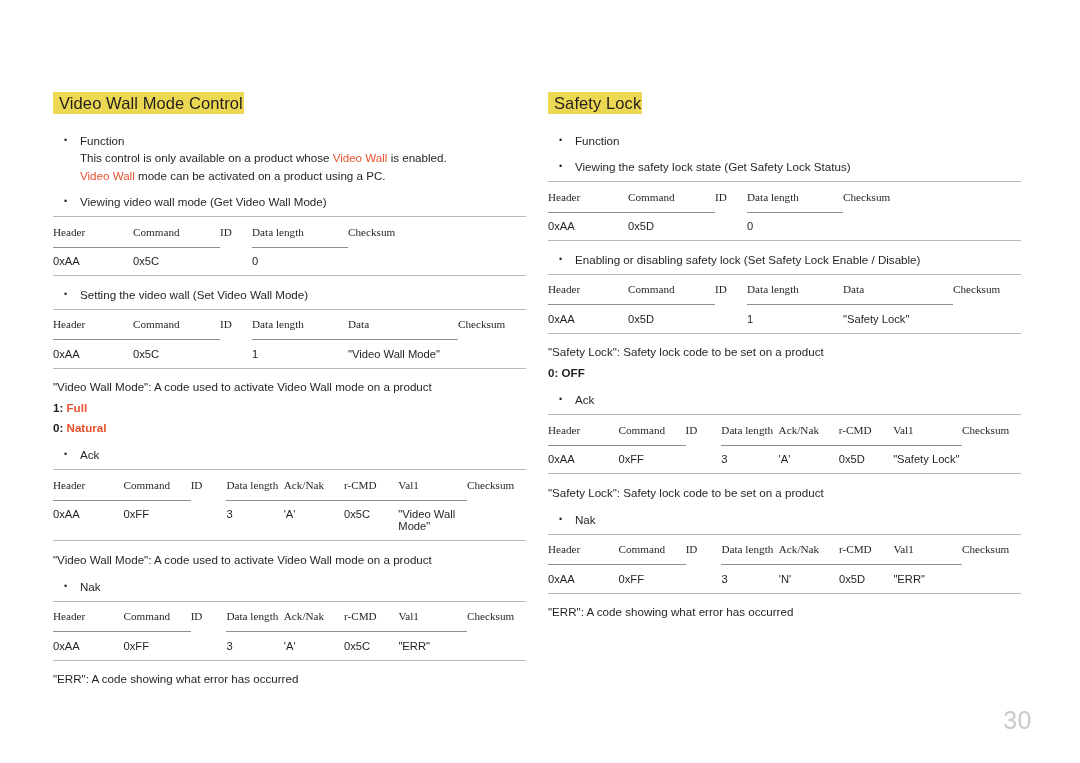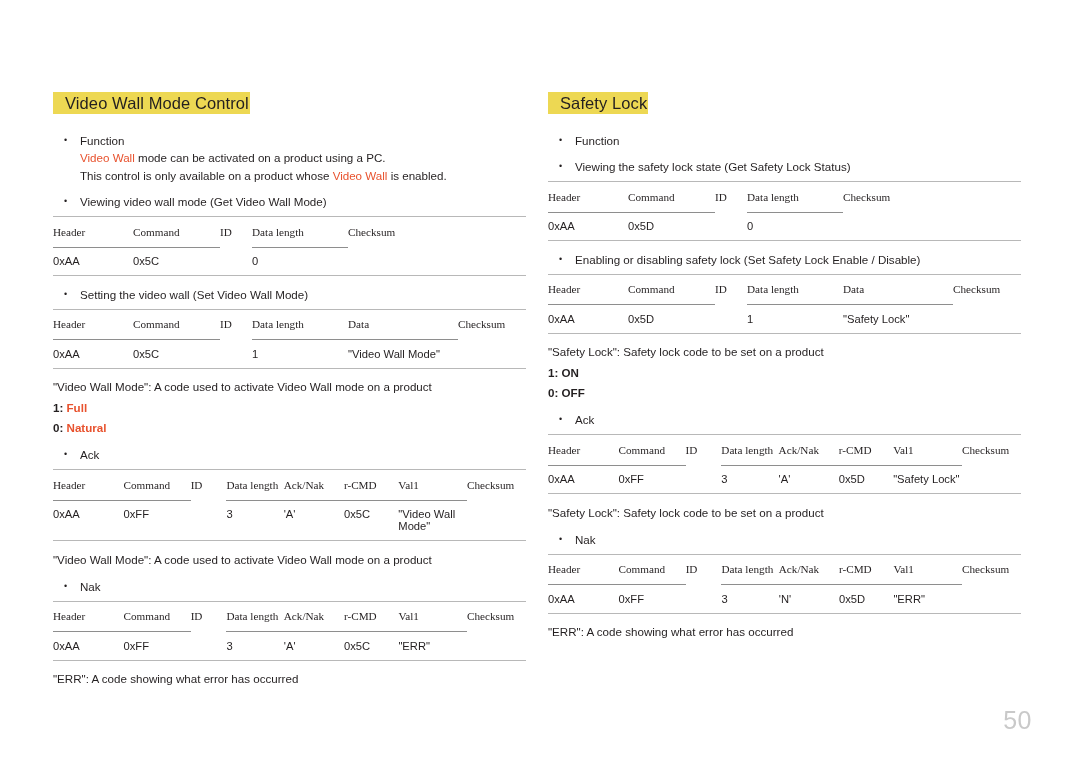--- a/index.html
+++ b/index.html
@@ -33,21 +33,21 @@
   .col-right { width: 473px; }
 
   
   .section-title {
     font-size: 16.5px;
     line-height: 21px;
     font-weight: 400;
     color: #231f20;
     display: inline;
     background: #edd853;
-    padding: 2px 1px 2px 12px;
+    padding: 2px 1px 2px 6px;
     letter-spacing: 0.1px;
   }
   .section-title-wrap { margin-bottom: 16px; line-height: 24px; }
 
   
   .bullet {
     position: relative;
     padding-left: 27px;
     font-size: 11.6px;
     line-height: 17px;
@@ -152,22 +152,22 @@
   <div class="columns">
 
     <div class="col">
 
       <div class="section-title-wrap">
         <span class="section-title">Video Wall Mode Control</span>
       </div>
 
       <div class="bullet">
         <span>Function</span>
+        <span class="sub"><span>This control is only available on a product whose </span><span class="red">Video Wall</span><span> is enabled.</span></span>
         <span class="sub"><span class="red">Video Wall</span><span> mode can be activated on a product using a PC.</span></span>
-        <span class="sub"><span>This control is only available on a product whose </span><span class="red">Video Wall</span><span> is enabled.</span></span>
       </div>
 
       <div class="bullet">Viewing video wall mode (Get Video Wall Mode)</div>
 
       <table class="tbl">
         <tbody>
             <tr class="toprule">
               <td colspan="6"></td>
             </tr>
         <tr>
@@ -410,21 +410,20 @@
           <td>"Safety Lock"</td>
           <td></td>
         </tr>
         <tr class="botrule">
               <td colspan="6"></td>
             </tr>
       </tbody>
         </table>
 
       <div class="note">"Safety Lock": Safety lock code to be set on a product</div>
-      <div class="codeval">1: ON</div>
       <div class="codeval">0: OFF</div>
 
       <div class="bullet">Ack</div>
 
       <table class="tbl">
         <tbody>
             <tr class="toprule">
               <td colspan="8"></td>
             </tr>
         <tr>
@@ -506,14 +505,14 @@
               <td colspan="8"></td>
             </tr>
       </tbody>
         </table>
 
       <div class="note">"ERR": A code showing what error has occurred</div>
     </div>
 
   </div>
 
-  <div class="pagenum">50</div>
+  <div class="pagenum">30</div>
 </div>
 
 </body></html>

